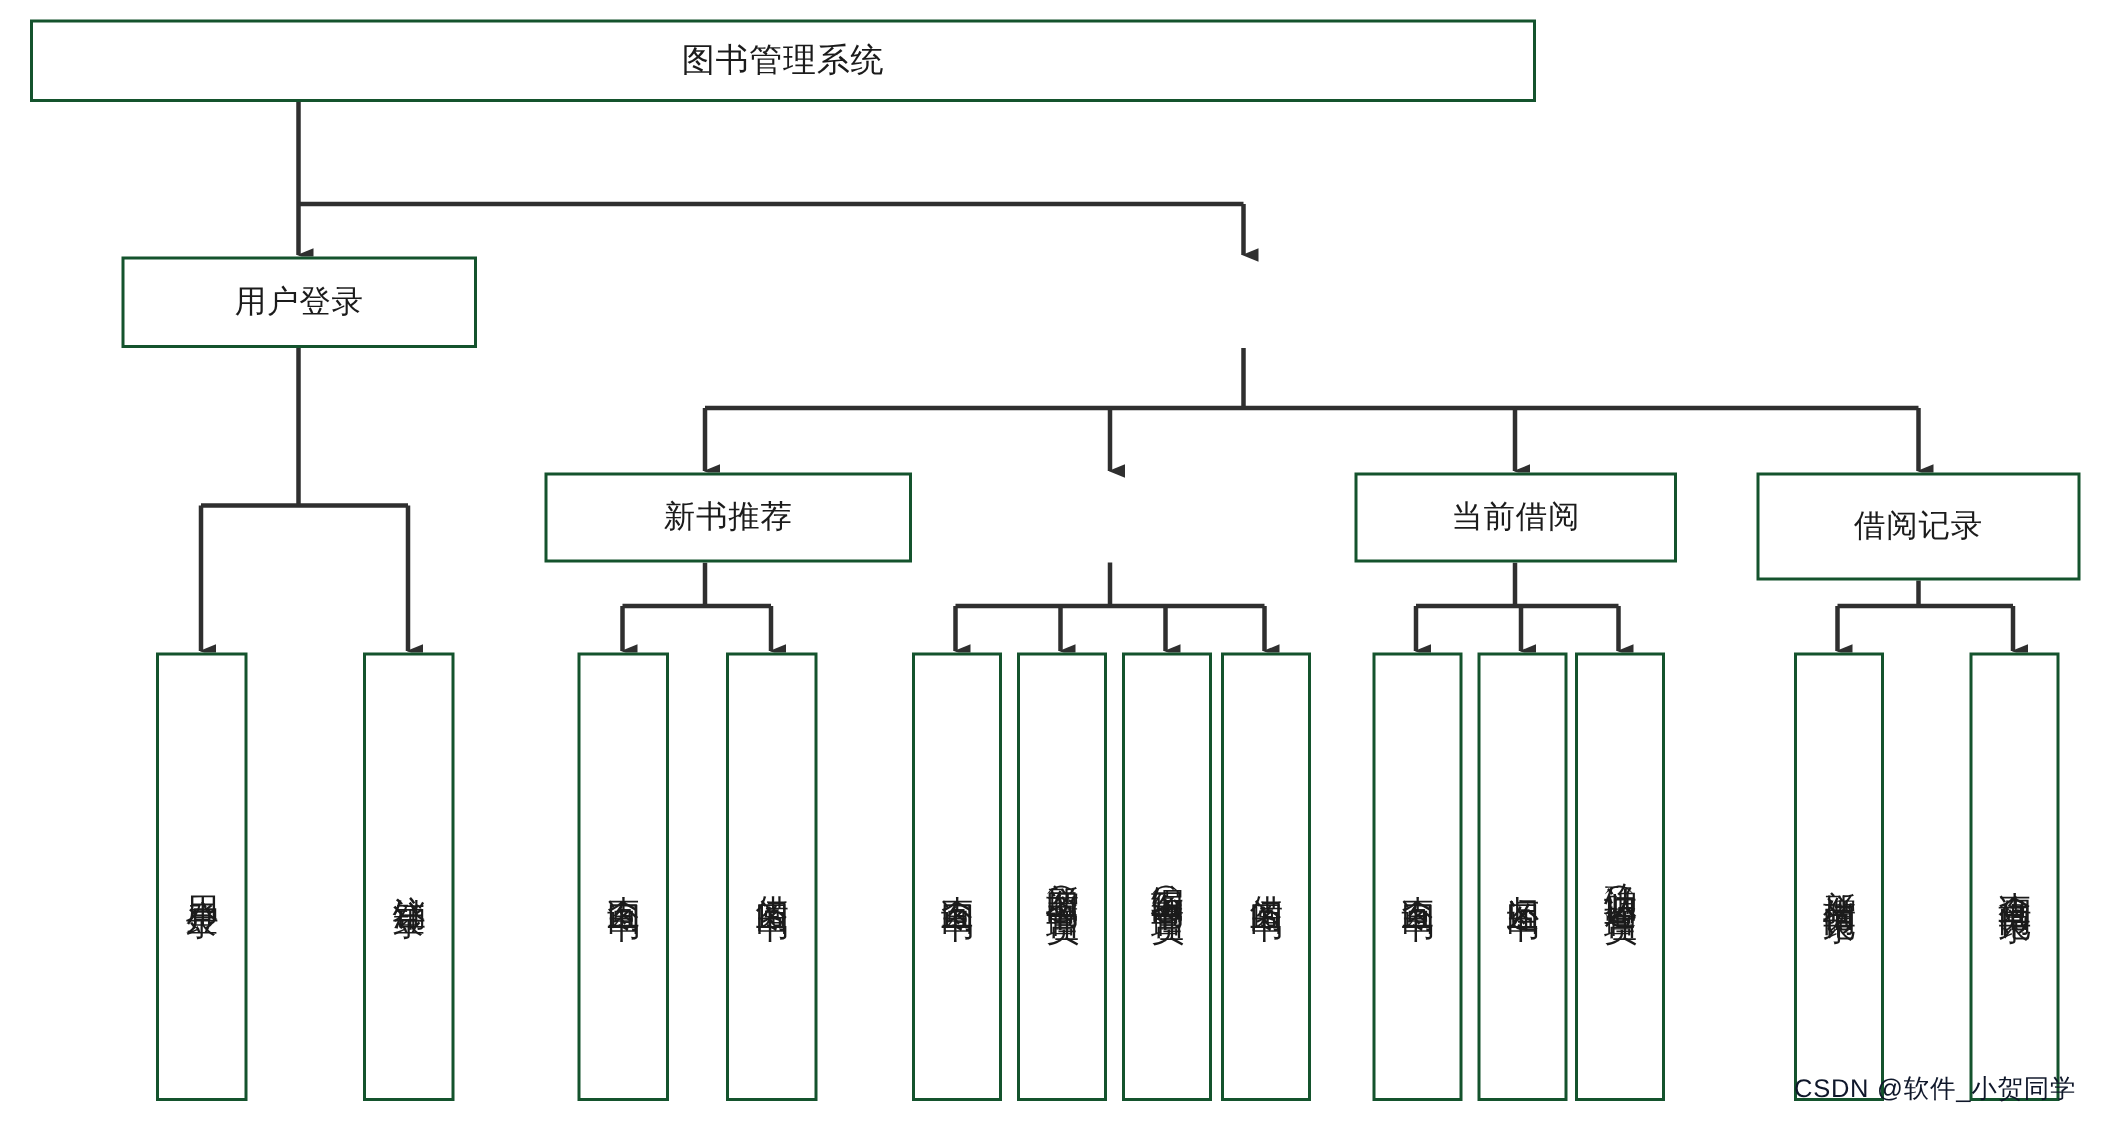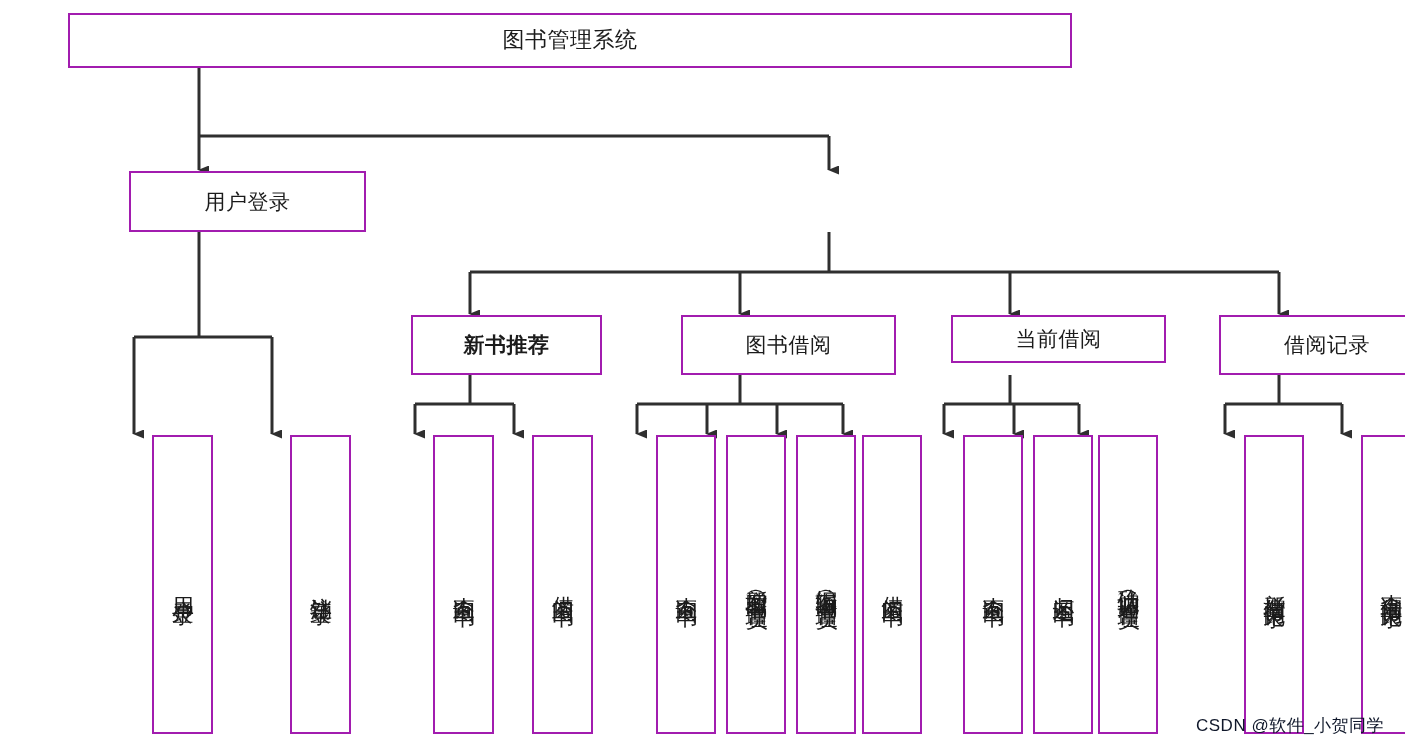--- a/index.html
+++ b/index.html
@@ -22,26 +22,25 @@
     left: 0;
     top: 0;
     width: 1405px;
     height: 747px;
     pointer-events: none;
   }
   .node {
     position: absolute;
     box-sizing: border-box;
     background: #ffffff;
-    border: 2px solid #a21caf;
+    border: 2px solid #14532d;
     display: flex;
     align-items: center;
     justify-content: center;
     overflow: hidden;
-    margin-left: 48px;
   }
   .node .label {
     color: #1b1b1b;
     font-size: 21px;
     line-height: 1.22;
     letter-spacing: 0.5px;
     white-space: nowrap;
     text-align: center;
   }
   .node.vertical .label {
@@ -109,30 +108,27 @@
   </svg>
 
   <div class="node root" style="left: 20px; top: 13px; width: 1004px; height: 55px;">
     <span class="label">图书管理系统</span>
   </div>
 
   <div class="node" style="left: 81px; top: 171px; width: 237px; height: 61px;">
     <span class="label">用户登录</span>
   </div>
 
-  <div class="node" style="left: 363px; top: 315px; width: 191px; height: 60px; font-weight: bold;">
+  <div class="node" style="left: 363px; top: 315px; width: 245px; height: 60px;">
     <span class="label">新书推荐</span>
   </div>
-  <div class="node" style="left: 633px; top: 315px; width: 215px; height: 60px;">
-    <span class="label">图书借阅</span>
-  </div>
-  <div class="node" style="left: 903px; top: 315px; width: 215px; height: 48px;">
+  <div class="node" style="left: 903px; top: 315px; width: 215px; height: 60px;">
     <span class="label">当前借阅</span>
   </div>
-  <div class="node" style="left: 1171px; top: 315px; width: 216px; height: 60px;">
+  <div class="node" style="left: 1171px; top: 315px; width: 216px; height: 72px;">
     <span class="label">借阅记录</span>
   </div>
 
   <div class="node vertical" style="left: 104px; top: 435px; width: 61px; height: 299px;">
     <span class="label">用户登录</span>
   </div>
   <div class="node vertical" style="left: 242px; top: 435px; width: 61px; height: 299px;">
     <span class="label">注销登录</span>
   </div>
 

